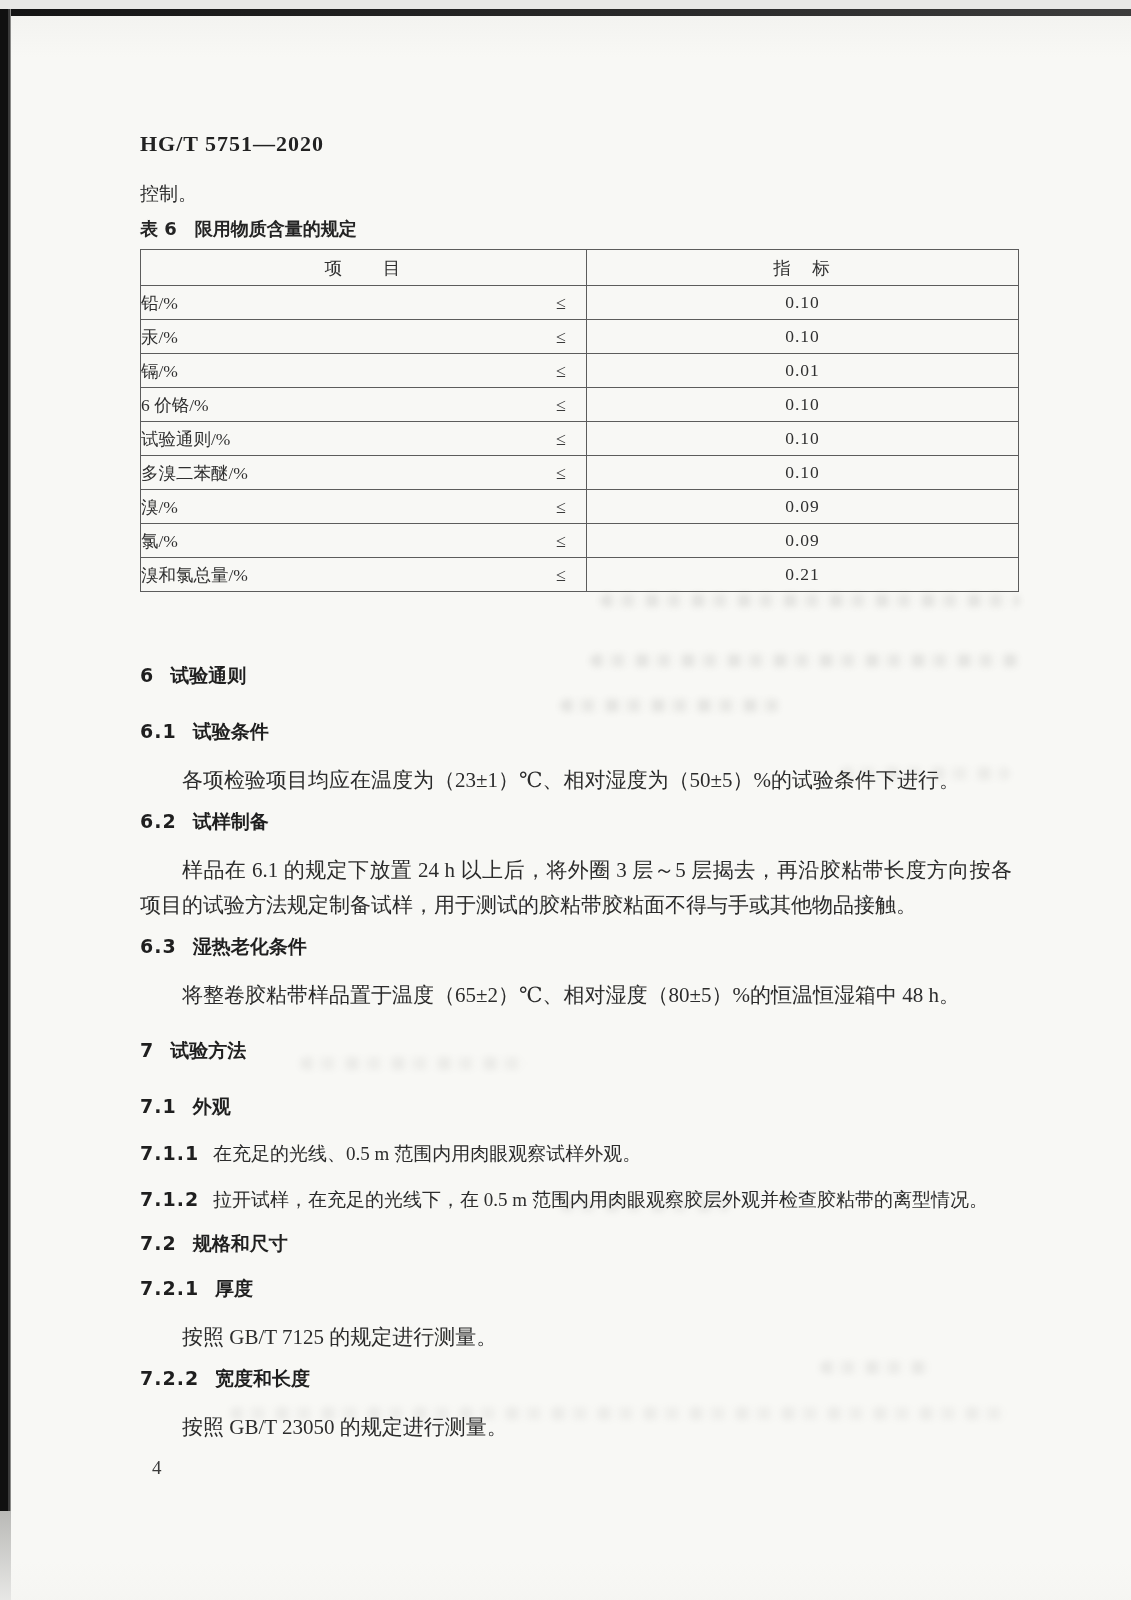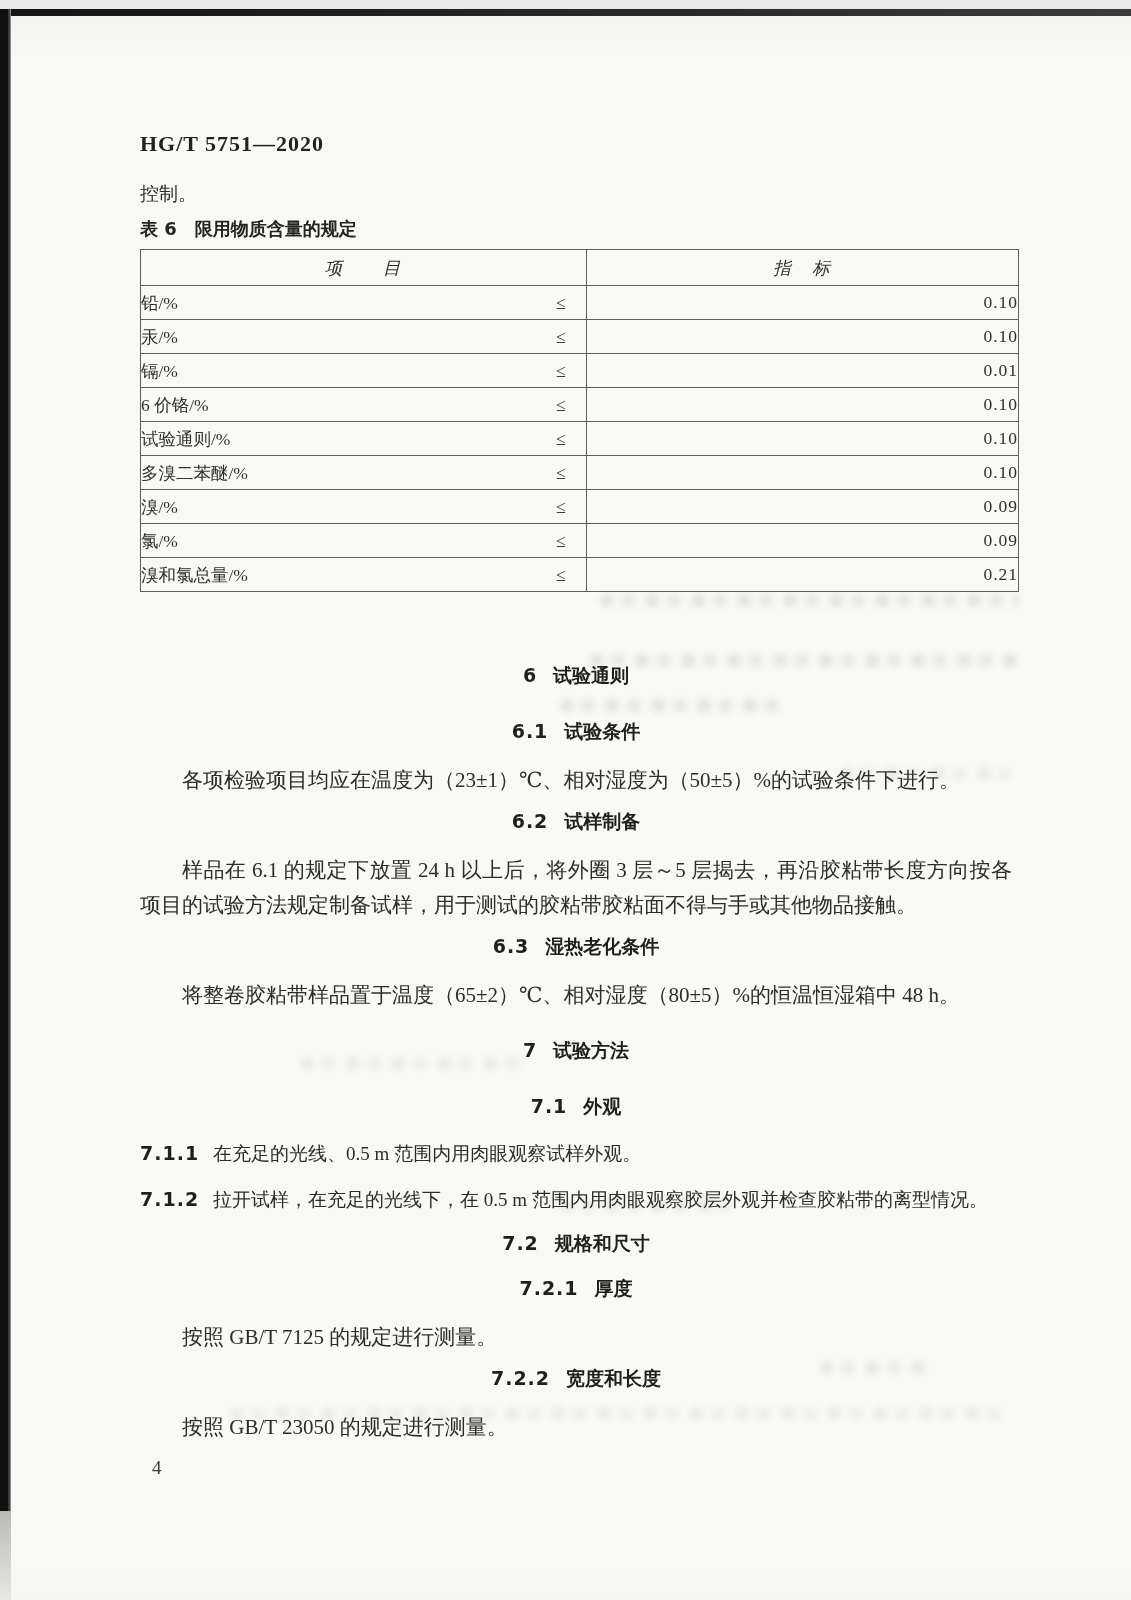--- a/index.html
+++ b/index.html
@@ -73,40 +73,39 @@
     font-size: 17.5px;
     color: #303030;
   }
   table.limits td, table.limits th {
     border: 1px solid #5c5c5c;
     padding: 0;
     font-weight: normal;
     height: 33px;
     overflow: hidden;
   }
-  table.limits tr.hdr th { height: 35px; letter-spacing: 2px; font-style: italic; }
+  table.limits tr.hdr th { height: 35px; letter-spacing: 2px; }
   table.limits { border: 1.5px solid #454545; }
   td.c-item { position: relative; padding-left: 14px; text-align: left; }
   td.c-item .le {
     position: absolute; right: 20px; top: 50%;
     transform: translateY(-50%);
     font-size: 18px; color: #3a3a3a;
   }
-  td.c-val { text-align: right; letter-spacing: 1px; }
+  td.c-val { text-align: center; letter-spacing: 1px; }
   col.c1 { width: 446px; }
   col.c2 { width: 432px; }
 
   
   .h1, .h2 {
     font-family: "DejaVu Sans", "Liberation Sans", sans-serif;
     font-weight: bold;
     font-size: 19px;
     color: #1f1f1f;
     line-height: 26px;
-    text-align: center;
   }
   .hnum { margin-right: 16px; letter-spacing: 1px; }
   .para {
     font-size: 21px;
     line-height: 35px;
     text-indent: 2em;
     color: #2c2c2c;
     text-align: justify;
   }
   .clause {

